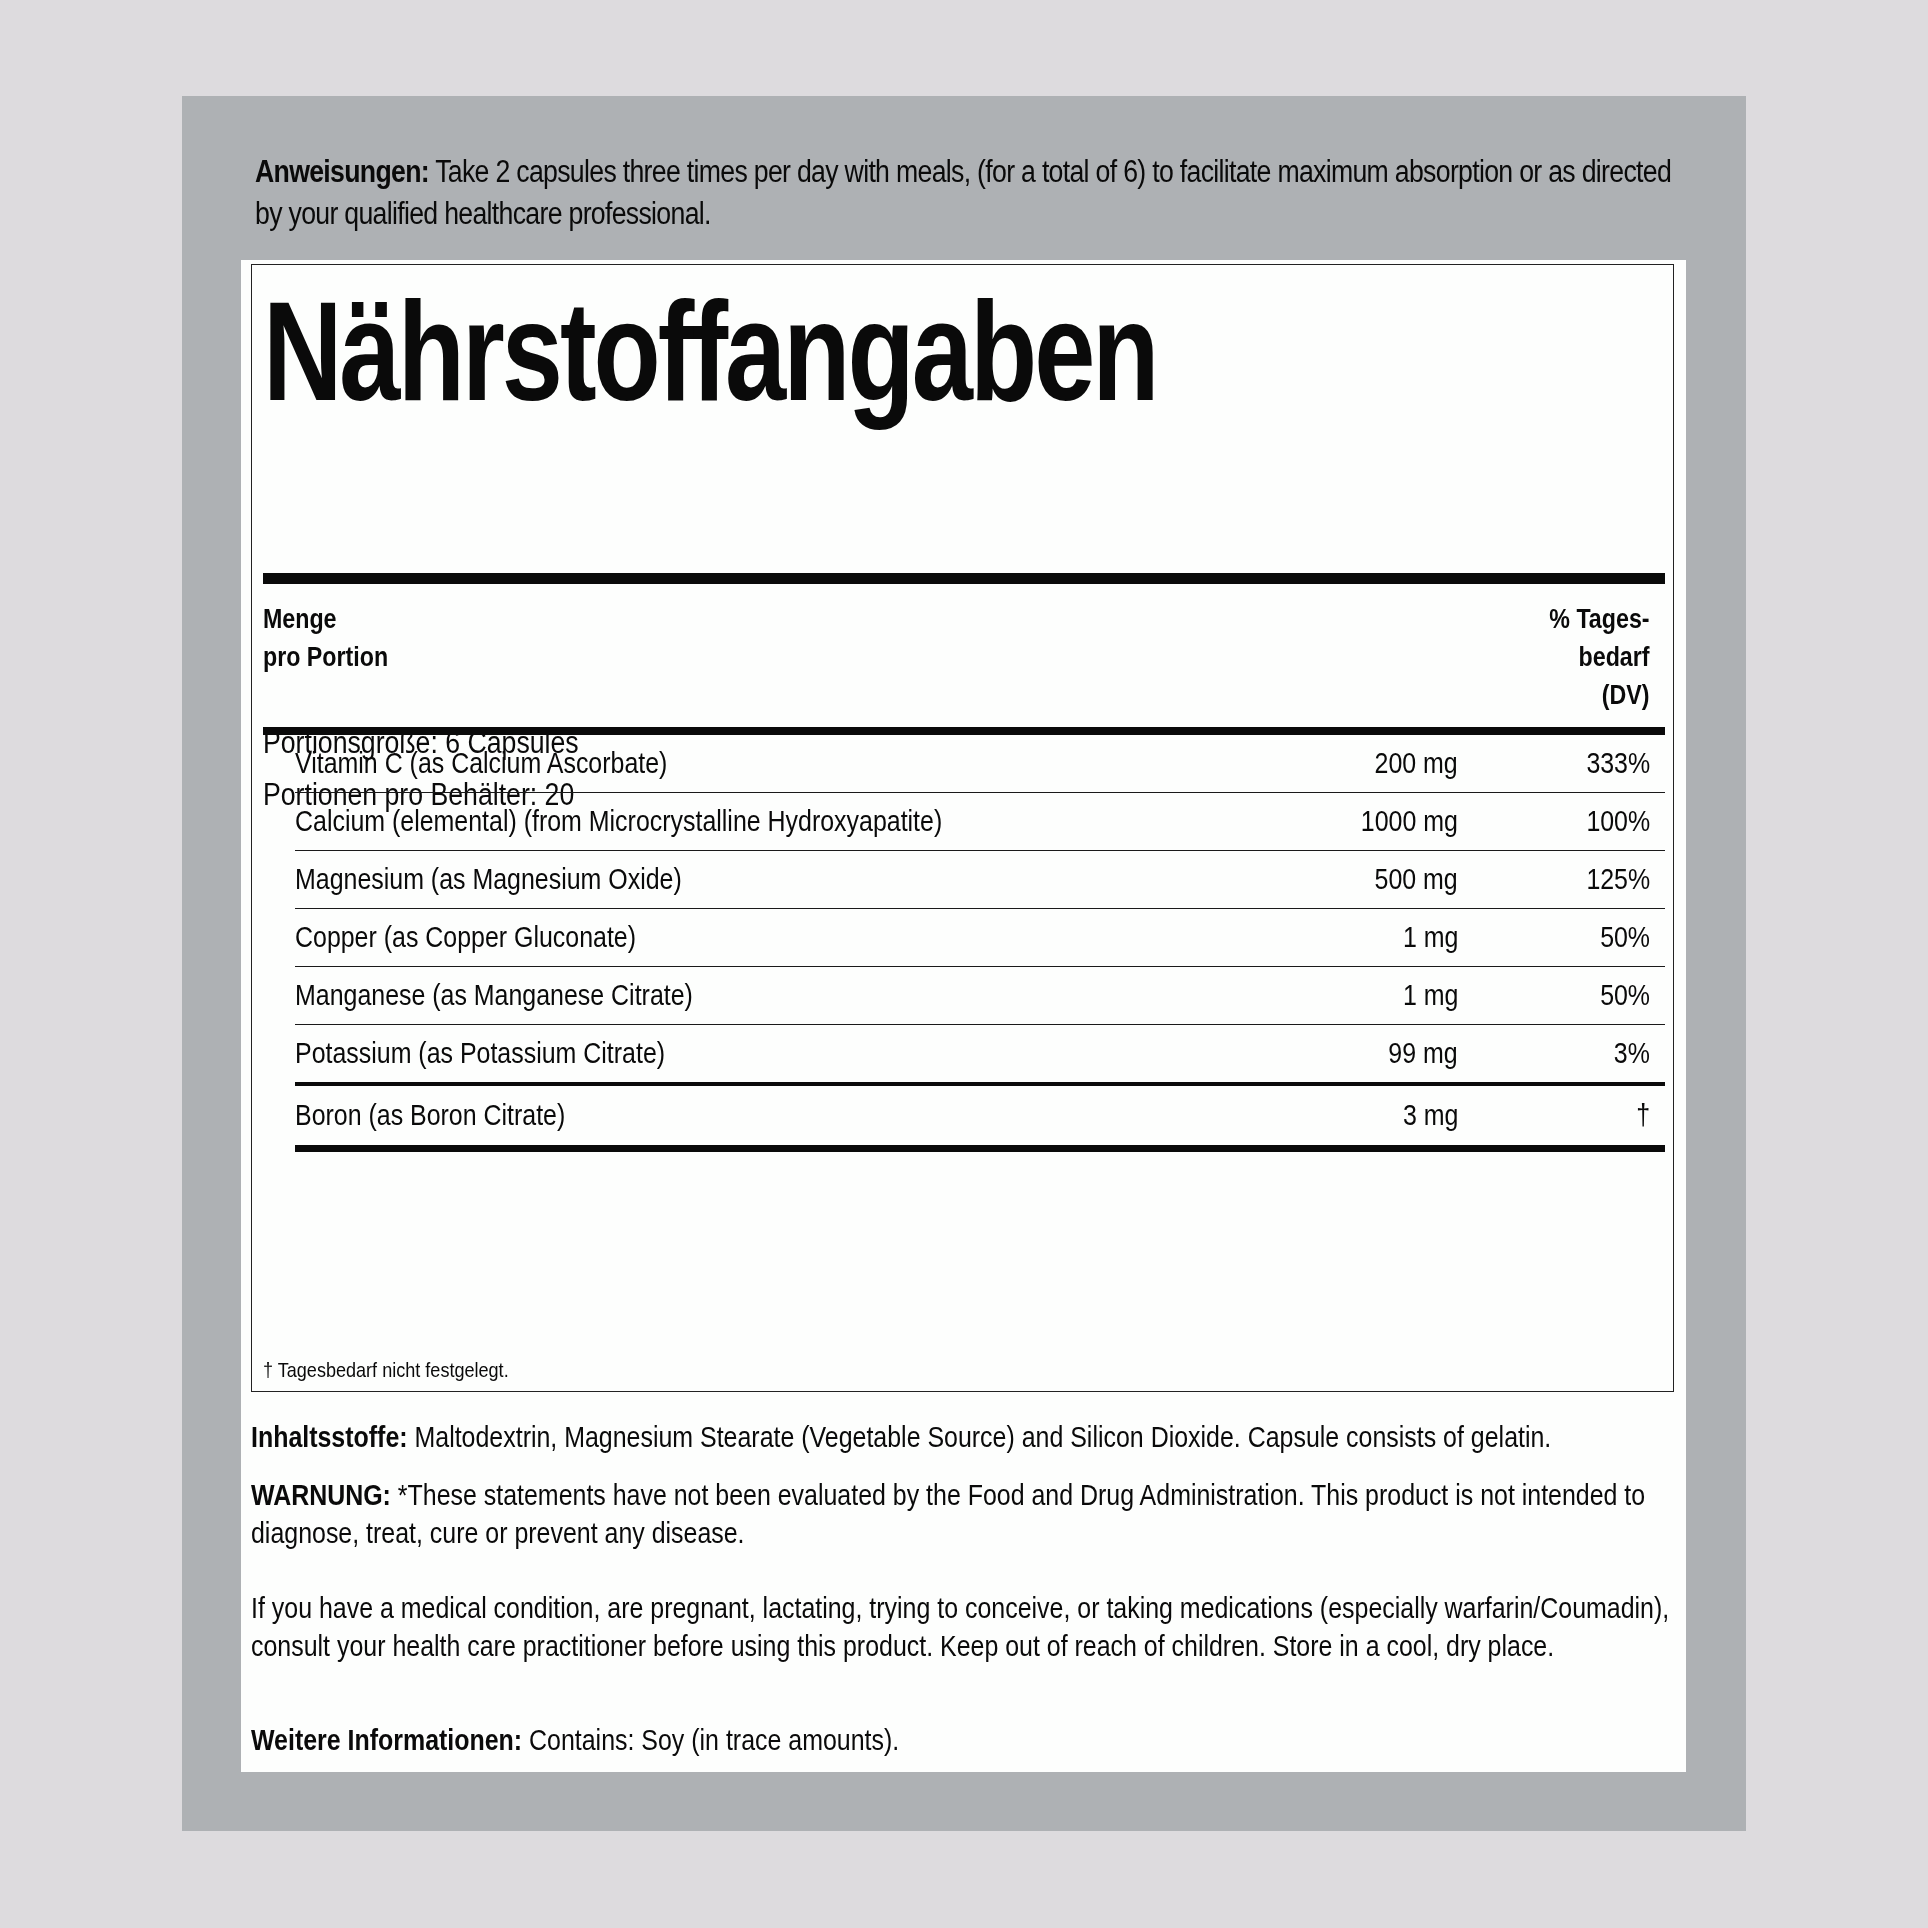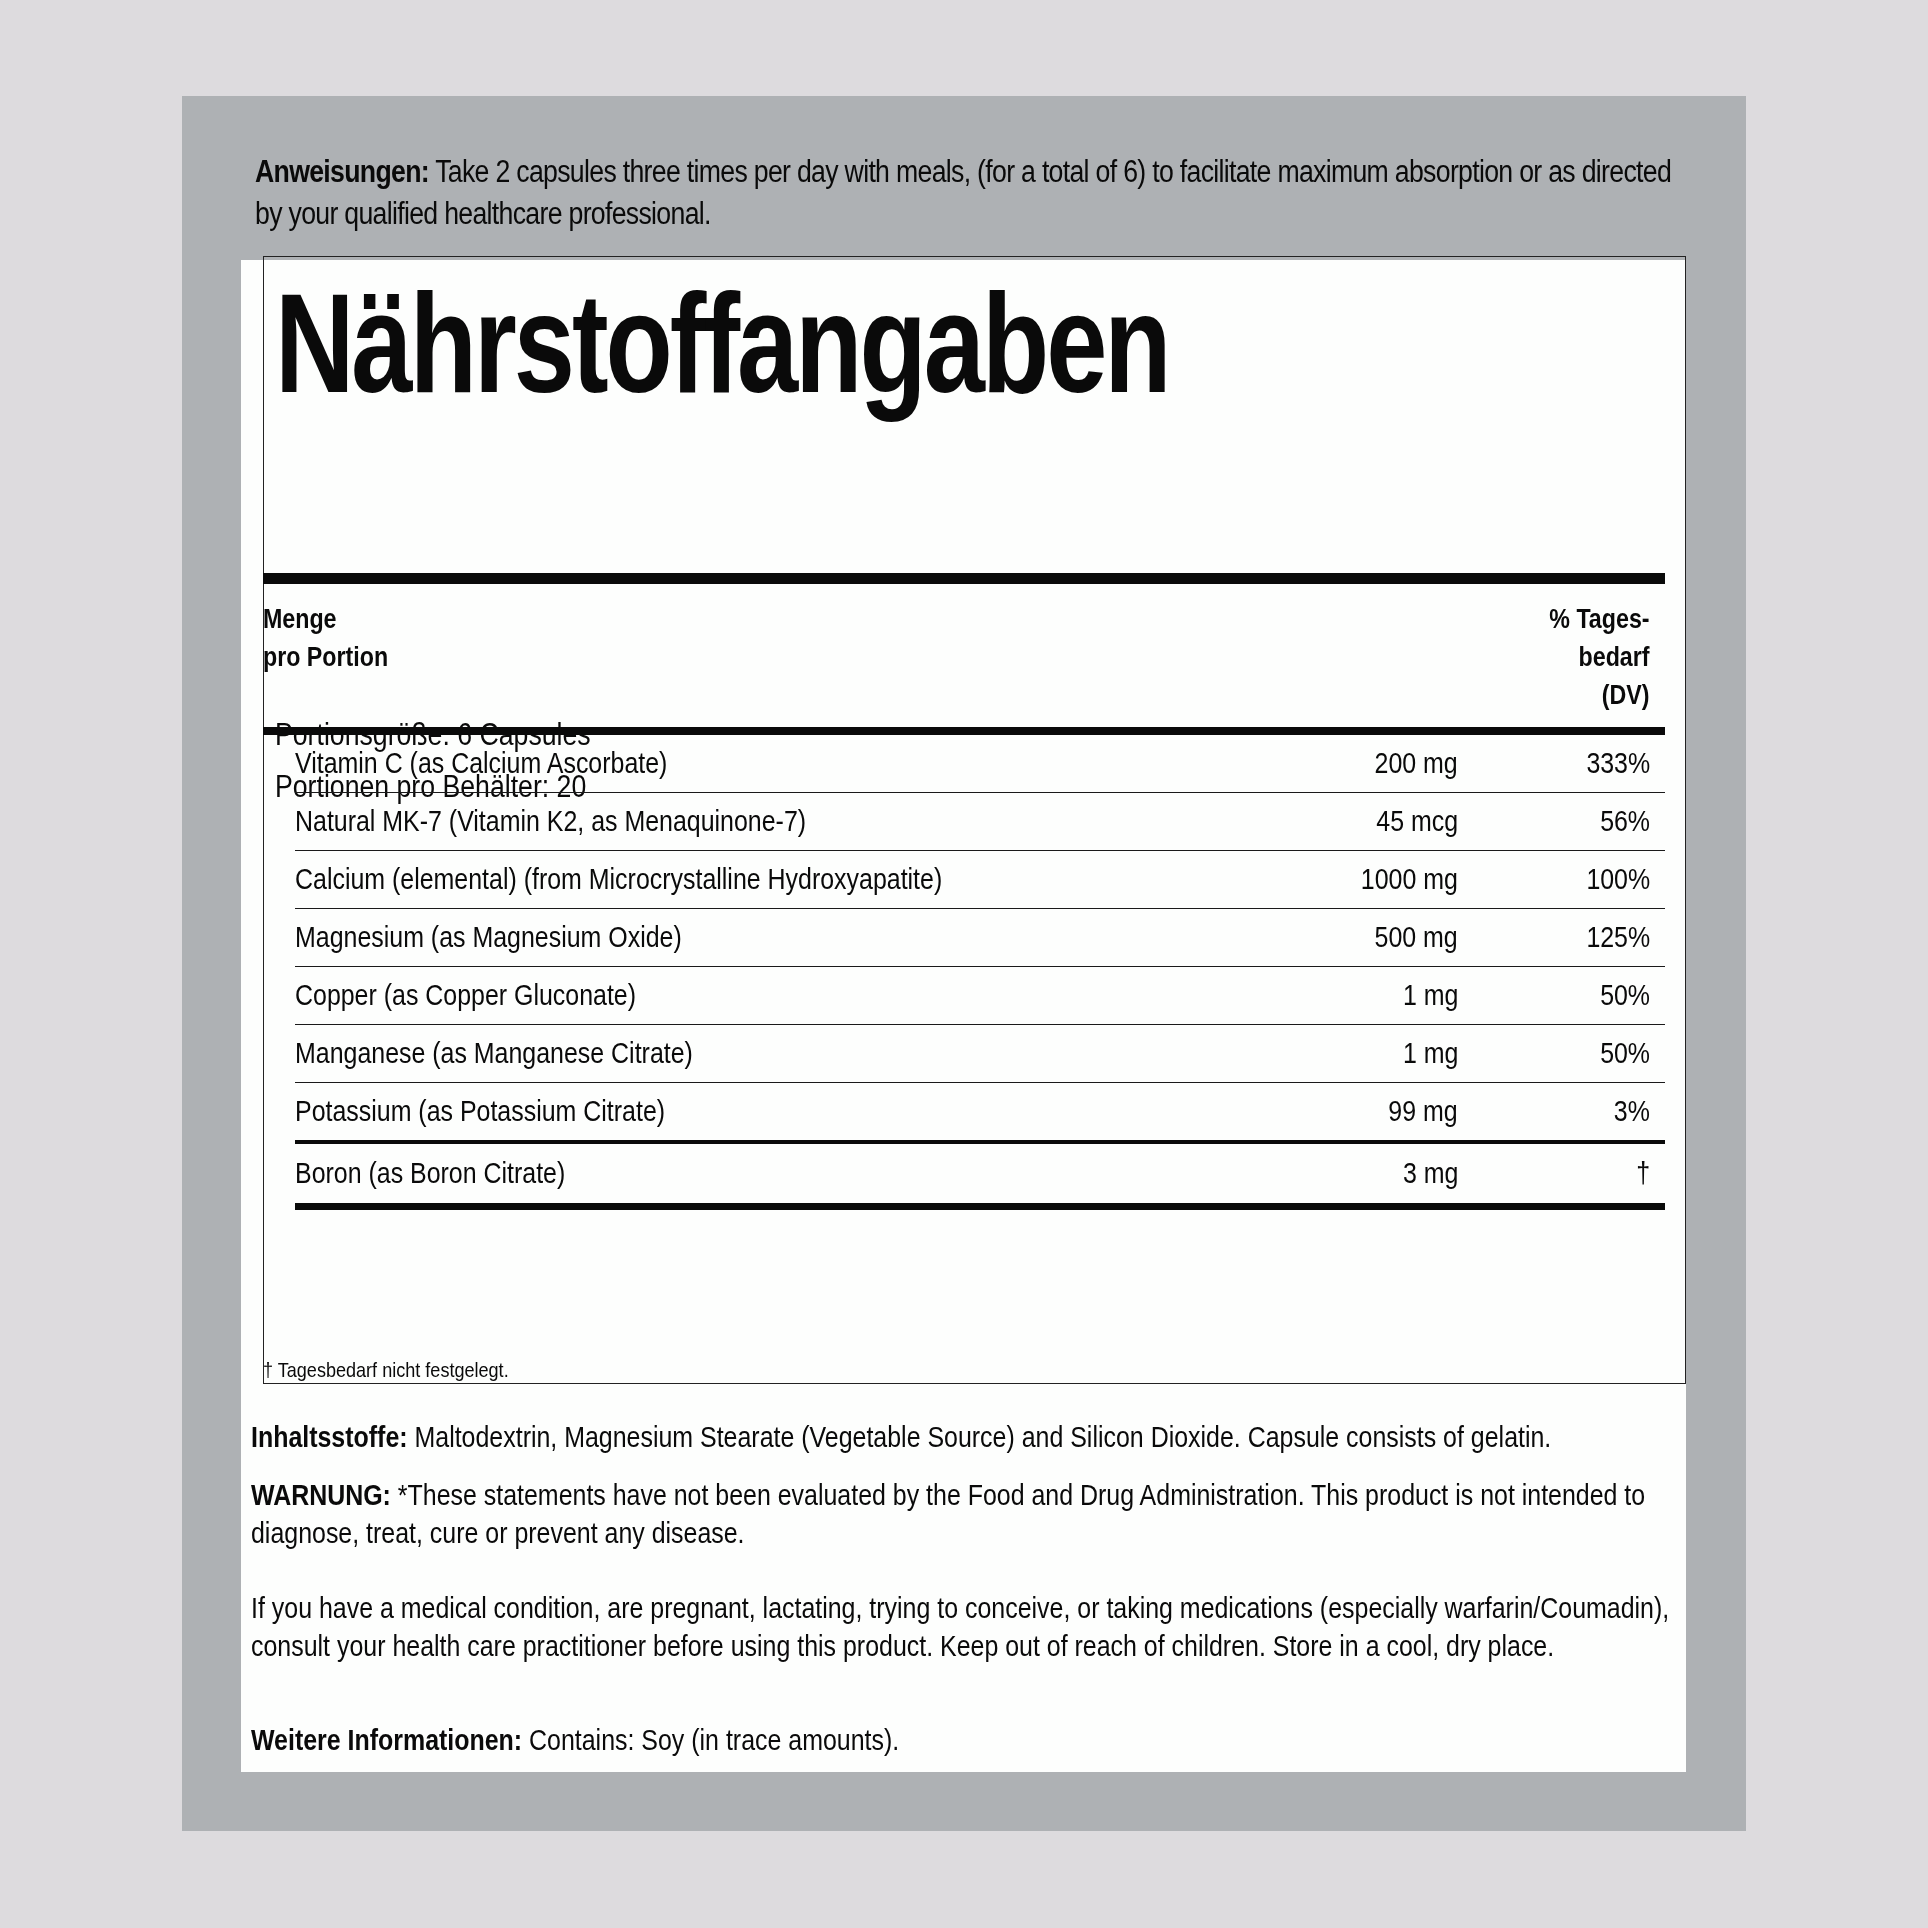--- a/index.html
+++ b/index.html
@@ -42,26 +42,25 @@
       position: absolute;
       left: 241px;
       top: 260px;
       width: 1445px;
       height: 1512px;
       background: #fdfefd;
     }
     .facts {
       position: absolute;
       left: 251px;
-      top: 256px;
+      top: 264px;
       width: 1421px;
       height: 1126px;
       border: 1.9px solid #222;
       box-sizing: content-box;
-      margin-left: 12px;
     }
     .facts-inner {
       position: absolute;
       left: 11.3px;
       right: 11.3px;
       top: 0;
       bottom: 0;
     }
     .title {
       position: absolute;
@@ -217,25 +216,20 @@
 
   <div class="rule header-bottom" style="top:719px;"></div>
 
   <div class="rows" style="top:727px;margin-left:32px;">
     <div class="row">
       <span class="cell name">Vitamin C (as Calcium Ascorbate)</span>
       <span class="cell amount">200 mg</span>
       <span class="cell dv">333%</span>
     </div>
     <div class="row">
-      <span class="cell name">Natural MK-7 (Vitamin K2, as Menaquinone-7)</span>
-      <span class="cell amount">45 mcg</span>
-      <span class="cell dv">56%</span>
-    </div>
-    <div class="row">
       <span class="cell name">Calcium (elemental) (from Microcrystalline Hydroxyapatite)</span>
       <span class="cell amount">1000 mg</span>
       <span class="cell dv">100%</span>
     </div>
     <div class="row">
       <span class="cell name">Magnesium (as Magnesium Oxide)</span>
       <span class="cell amount">500 mg</span>
       <span class="cell dv">125%</span>
     </div>
     <div class="row">

